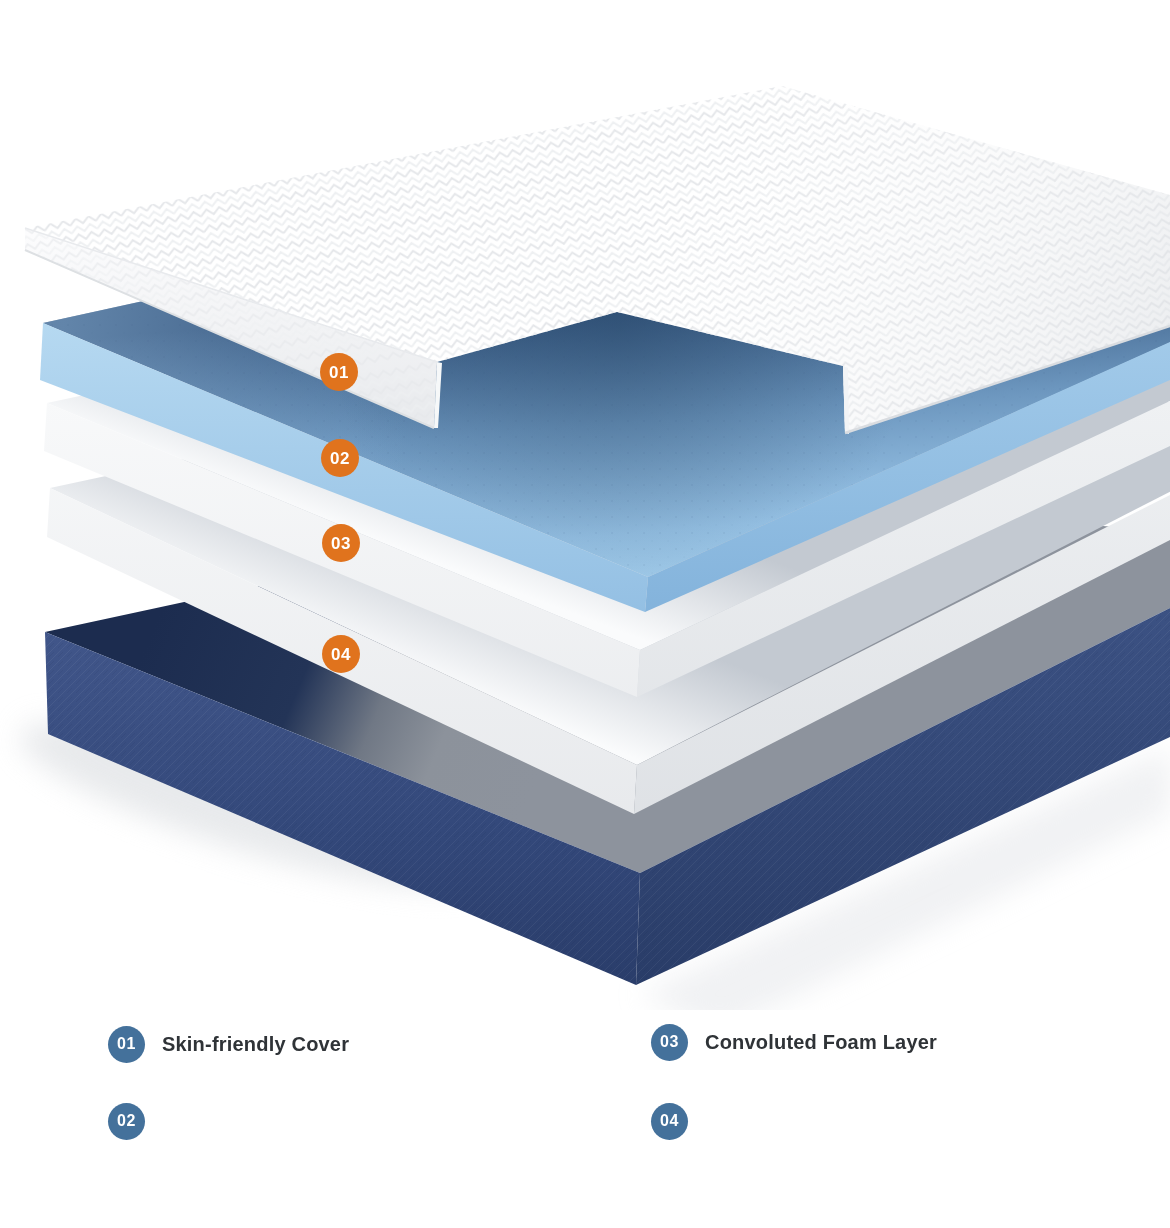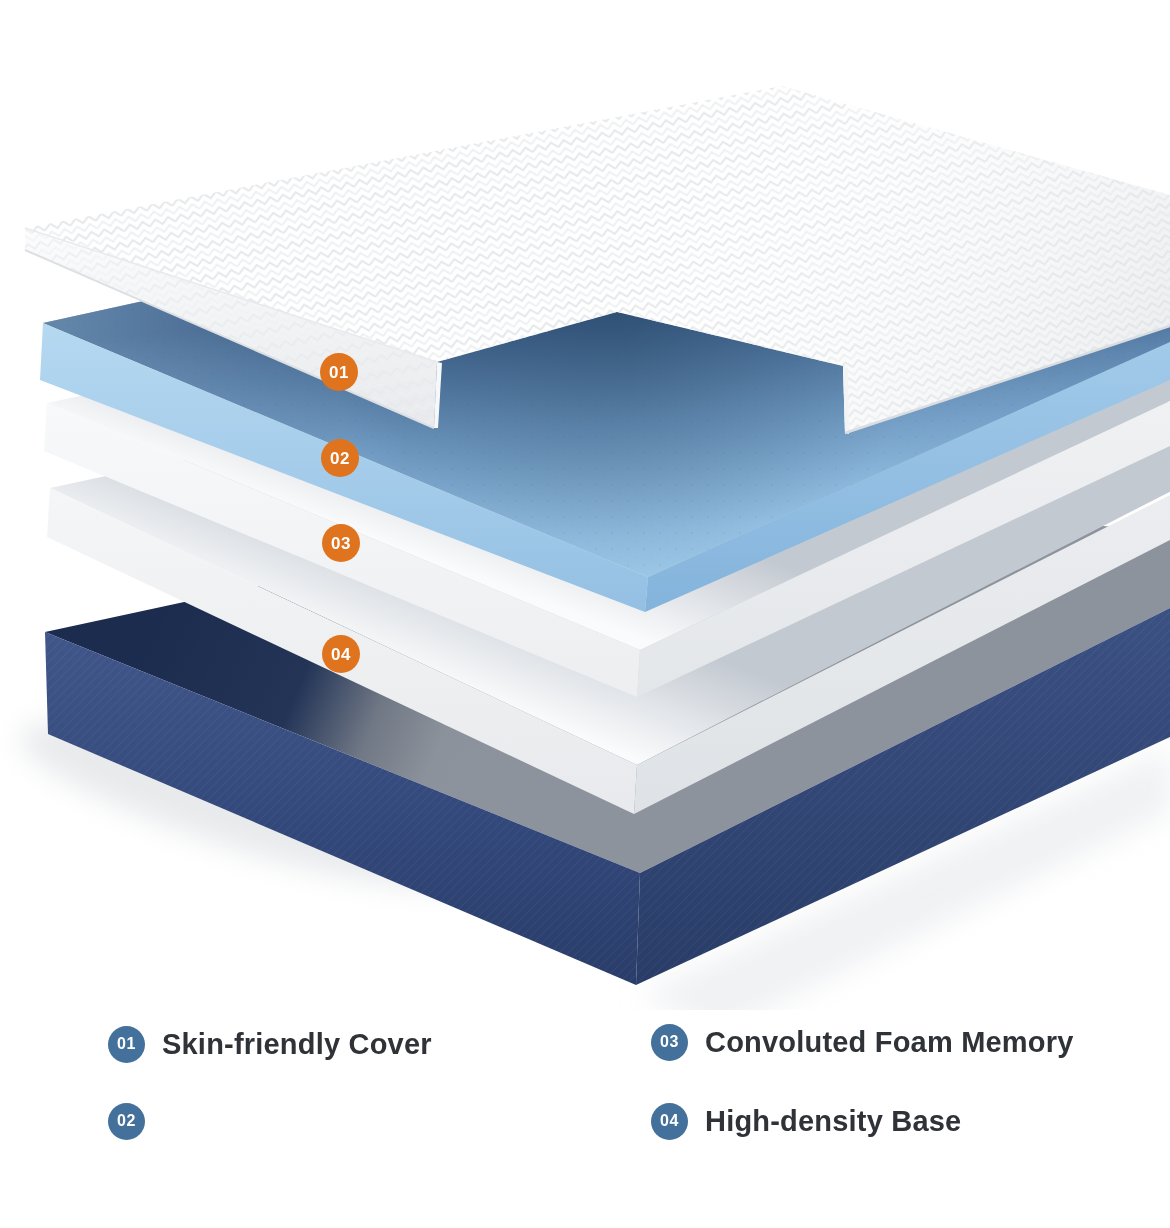--- a/index.html
+++ b/index.html
@@ -13,21 +13,21 @@
     position:absolute;display:flex;align-items:center;height:40px;
   }
   .lbadge{
     width:37px;height:37px;border-radius:50%;
     background:#44719B;color:#ffffff;
     display:flex;align-items:center;justify-content:center;
     font-size:16px;font-weight:bold;letter-spacing:0.5px;
     flex:0 0 auto;
   }
   .llabel{
-    margin-left:17px;color:#2F3337;font-size:29px;font-weight:bold;
+    margin-left:17px;color:#2F3337;font-size:20px;font-weight:bold;
     letter-spacing:0.2px;white-space:nowrap;
   }
   
   .co-num{
     font-family:"Liberation Sans", sans-serif;
     font-size:17px;font-weight:bold;fill:#ffffff;letter-spacing:0.5px;
   }
 </style>
 </head>
 <body>
@@ -198,19 +198,18 @@
 <div>
   <div class="legend-item" style="left:108px;top:1024px;">
     <span class="lbadge">01</span>
     <span class="llabel">Skin-friendly Cover</span>
   </div>
   <div class="legend-item" style="left:108px;top:1101px;">
     <span class="lbadge">02</span>
   </div>
   <div class="legend-item" style="left:651px;top:1022px;">
     <span class="lbadge">03</span>
-    <span class="llabel">Convoluted Foam Memory</span>
+    <span class="llabel">Convoluted Foam Layer</span>
   </div>
   <div class="legend-item" style="left:651px;top:1101px;">
     <span class="lbadge">04</span>
-    <span class="llabel">High-density Base</span>
   </div>
 </div>
 
 </body></html>

